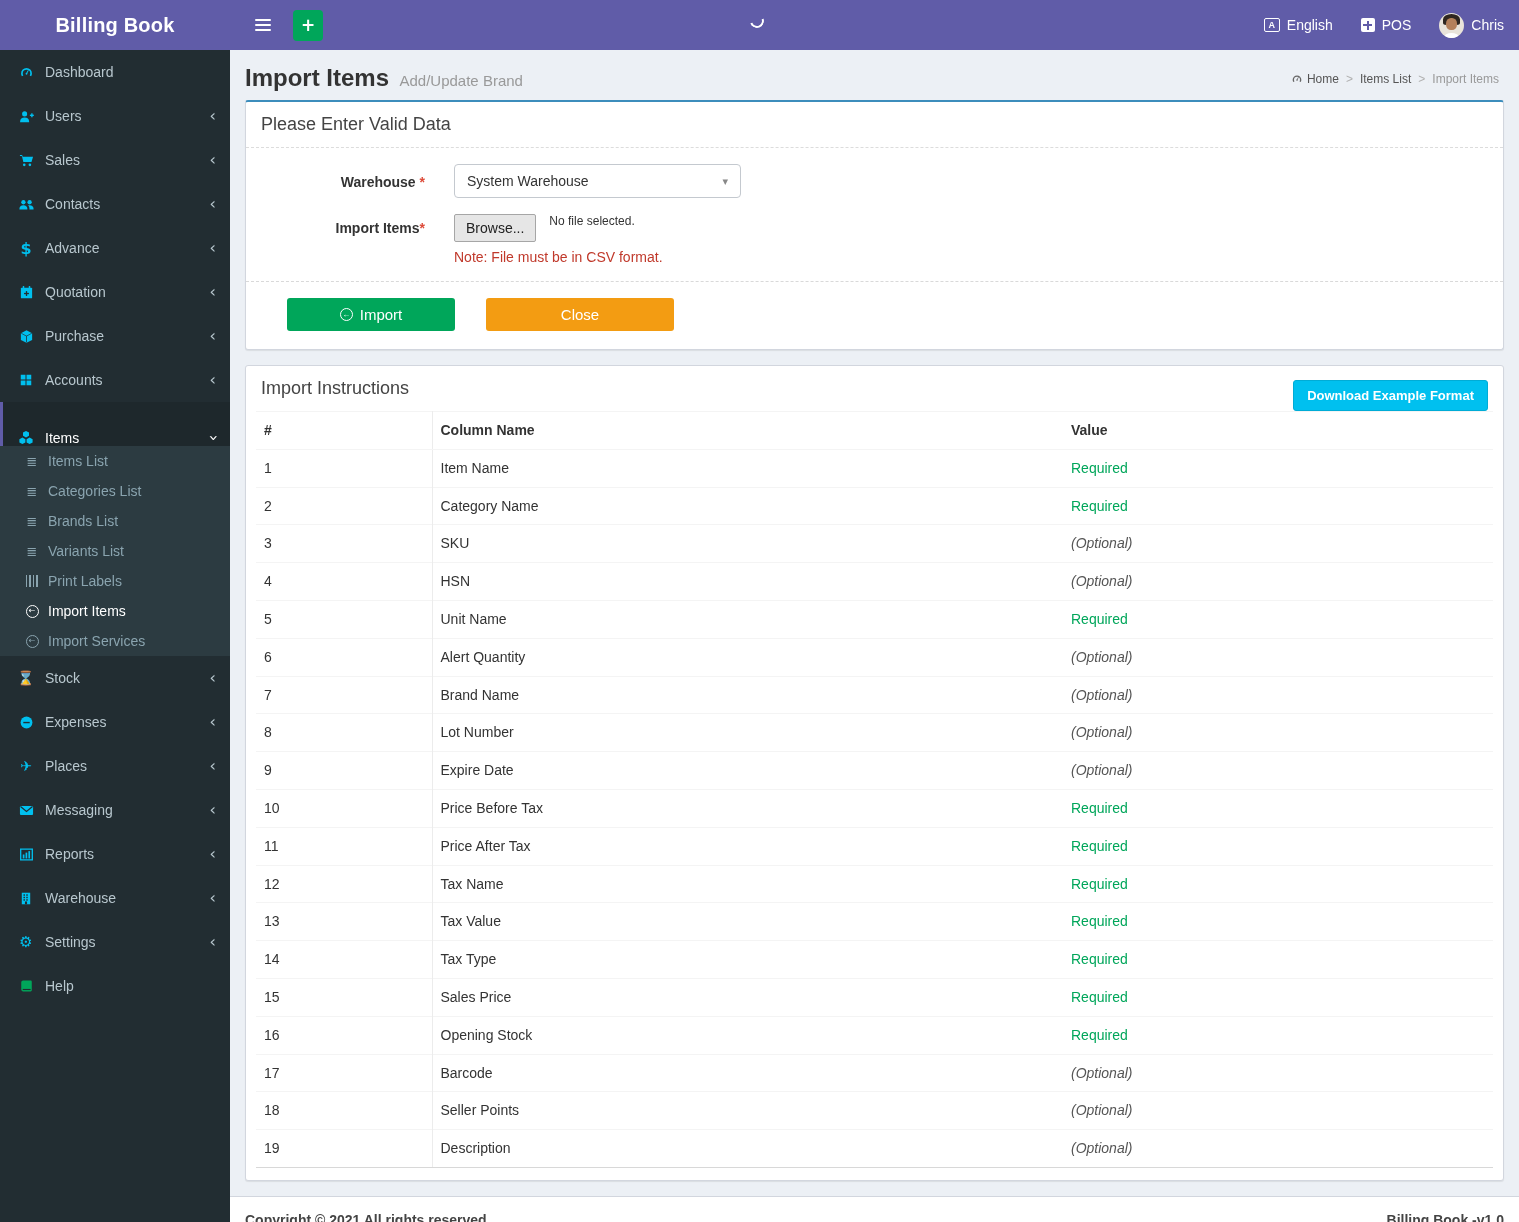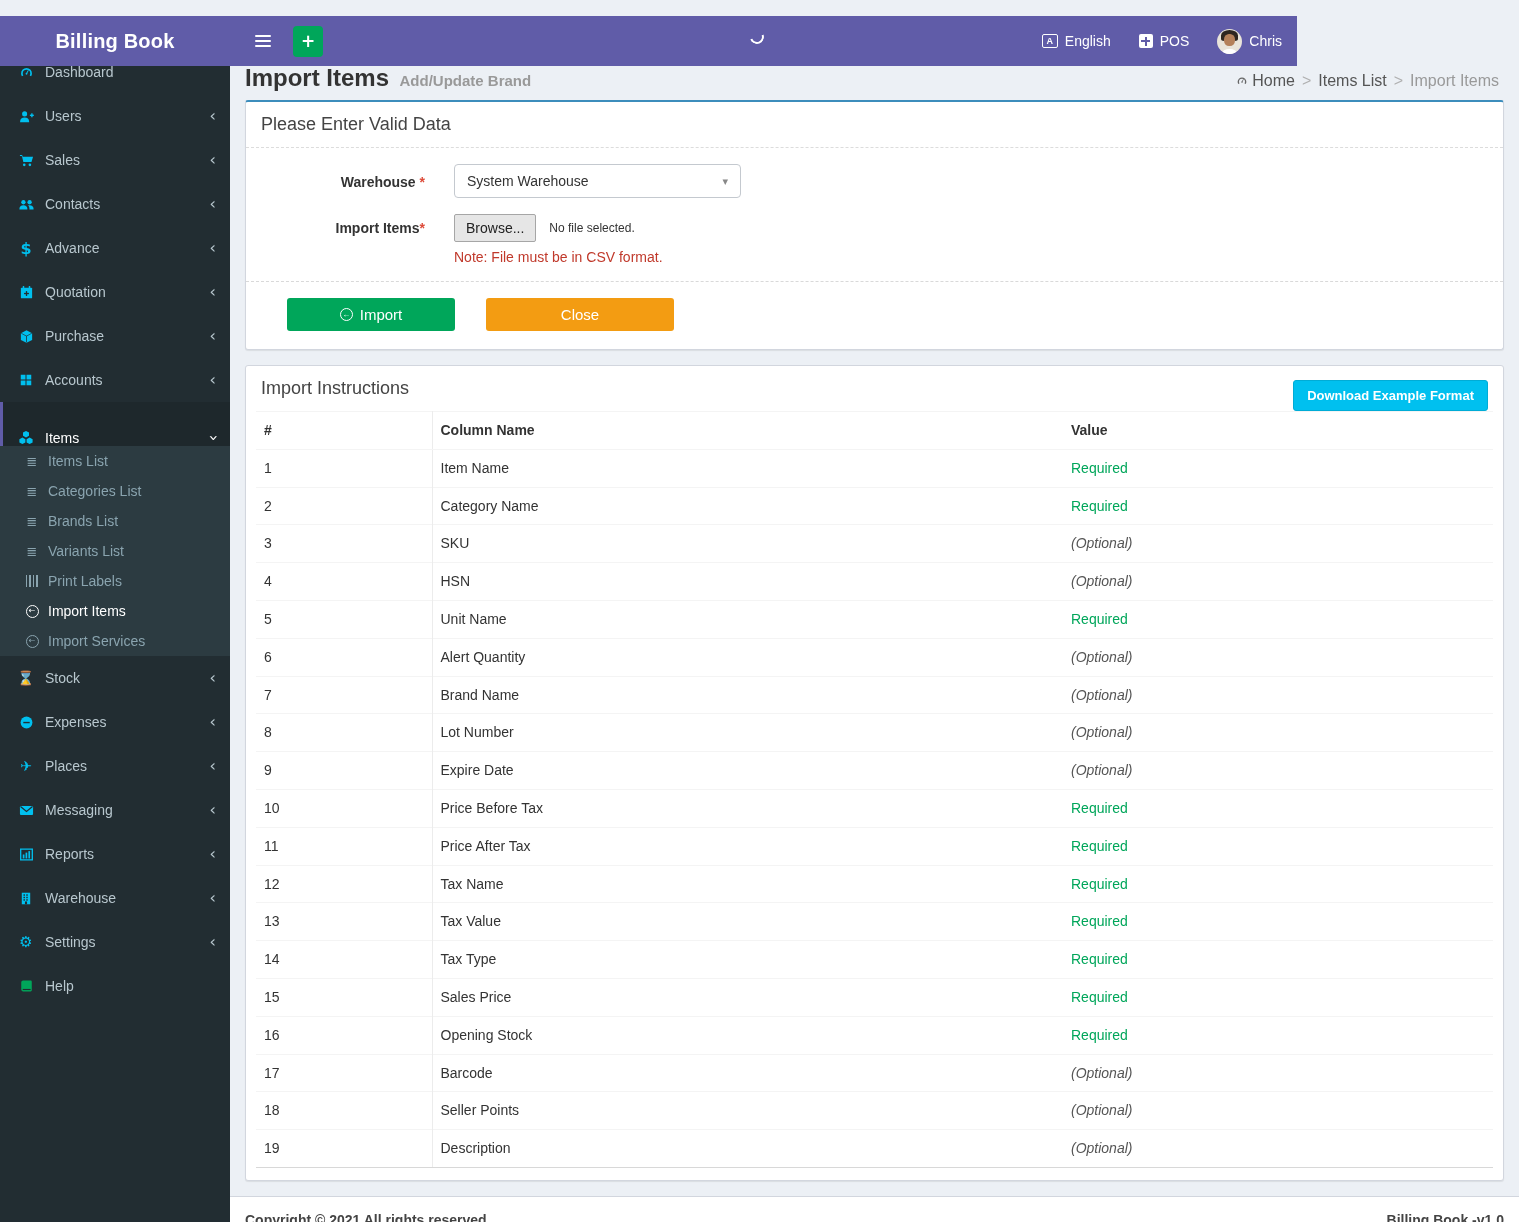--- a/index.html
+++ b/index.html
@@ -3,21 +3,21 @@
 <meta charset="utf-8">
 <style>
   * { box-sizing: border-box; }
   html,body { margin:0; padding:0; }
   body {
     width:1519px; height:1222px; overflow:hidden;
     font-family:"Liberation Sans","DejaVu Sans",sans-serif;
     background:#ecf0f5; color:#333;
   }
   
-  .main-header { position:fixed; top:16px; left:0; width:1297px; height:50px; display:flex; z-index:50; }
+  .main-header { position:fixed; top:0; left:0; width:1519px; height:50px; display:flex; z-index:50; }
   .logo { width:230px; height:50px; background:#605ca8; color:#fff; font-size:20px; font-weight:bold;
           display:flex; align-items:center; justify-content:center; letter-spacing:.2px; cursor:pointer; }
   .navbar { flex:1; background:#605ca8; display:flex; align-items:center; position:relative; padding:0 15px; }
   .hamburger { width:40px; height:50px; display:flex; flex-direction:column; justify-content:center; gap:3px; cursor:pointer; padding:0 10px; }
   .hamburger i { display:block; width:16px; height:2px; background:#fff; border-radius:1px; }
   .add-btn { width:30px; height:31px; background:#00a65a; border:none; border-radius:4px; color:#fff;
              font-size:17px; font-weight:bold; line-height:1; cursor:pointer; margin-left:8px;
              display:flex; align-items:center; justify-content:center; font-family:"DejaVu Sans",sans-serif; }
   .spinner { position:absolute; left:520px; top:14px; width:14px; height:14px; border-radius:50%;
              border:2px solid transparent; border-top-color:#fff; border-right-color:#fff; transform:rotate(115deg); }
@@ -51,41 +51,41 @@
               font-family:"DejaVu Sans",sans-serif; font-size:13px; }
   .barcode-icon { width:13px; height:12px;
       background:repeating-linear-gradient(90deg, currentColor 0 1.5px, transparent 1.5px 3.5px); }
   .circle-arrow { width:13px; height:13px; border:1.4px solid currentColor; border-radius:50%;
                   display:flex; align-items:center; justify-content:center; font-size:8px; line-height:1; }
 
   
   .content-wrapper { margin-left:230px; padding-top:50px; height:1222px; display:flex; flex-direction:column; background:#ecf0f5; }
   .content-header { padding:14px 15px 0; position:relative; }
   .page-title { font-size:24px; font-weight:600; color:#333; display:inline; }
-  .page-subtitle { font-size:15px; color:#999; font-weight:700; margin-left:6px; }
-  .breadcrumb { position:absolute; right:20px; top:22px; font-size:16px; color:#999; display:flex; align-items:center; gap:7px; }
+  .page-subtitle { font-size:15px; color:#999; font-weight:400; margin-left:6px; }
+  .breadcrumb { position:absolute; right:20px; top:22px; font-size:12px; color:#999; display:flex; align-items:center; gap:7px; }
   .breadcrumb .crumb { color:#555; cursor:pointer; display:flex; align-items:center; gap:4px; }
   .breadcrumb .sep { color:#b0b0b0; }
   .breadcrumb .current { color:#999; }
   .bc-icon { color:#666; display:flex; }
 
   .box { background:#fff; border:1px solid #d2d6de; border-radius:3px; margin:8px 15px 15px;
          box-shadow:0 1px 1px rgba(0,0,0,.08); position:relative; }
   .box-primary { border-top:2px solid #3c8dbc; }
   .box-header { padding:12px 15px; font-size:18px; color:#444; }
   .box-primary .box-header { border-bottom:1px dashed #dcdcdc; }
 
   .form-row { display:flex; align-items:center; margin:16px 0; }
   .form-row.top { align-items:flex-start; }
   .form-label { width:208px; text-align:right; padding-right:29px; font-weight:bold; font-size:14px; color:#333; padding-top:2px; }
   .req-star { color:#dd4b39; }
   .select-box { width:287px; height:34px; border:1px solid #c4c9cf; border-radius:4px; background:#fff;
                 display:flex; align-items:center; justify-content:space-between; padding:0 12px; font-size:14px; color:#333; cursor:pointer; }
   .caret { color:#888; font-family:"DejaVu Sans",sans-serif; font-size:11px; }
-  .file-line { display:flex; align-items:center; }
+  .file-line { display:flex; }
   .browse-btn { border:1px solid #a6a6a6; background:#e6e6e6; padding:5px 11px; font-size:14px; color:#222;
                 border-radius:2px; cursor:pointer; font-family:"Liberation Sans",sans-serif; }
   .file-status { margin-left:13px; font-size:12px; color:#333; }
   .note { color:#c0392b; font-size:14px; margin-top:7px; }
   .dotted-sep { border:none; border-top:1px dashed #d9d9d9; margin:14px 0 16px; }
   .form-actions { display:flex; gap:31px; padding:0 0 18px 41px; }
   .btn { border:none; border-radius:3px; color:#fff; font-size:15px; height:33px; display:flex; align-items:center;
          justify-content:center; cursor:pointer; font-family:"Liberation Sans",sans-serif; }
   .btn-import { background:#00a65a; width:168px; gap:7px; }
   .btn-import .circle-arrow { border-color:#fff; color:#fff; }

